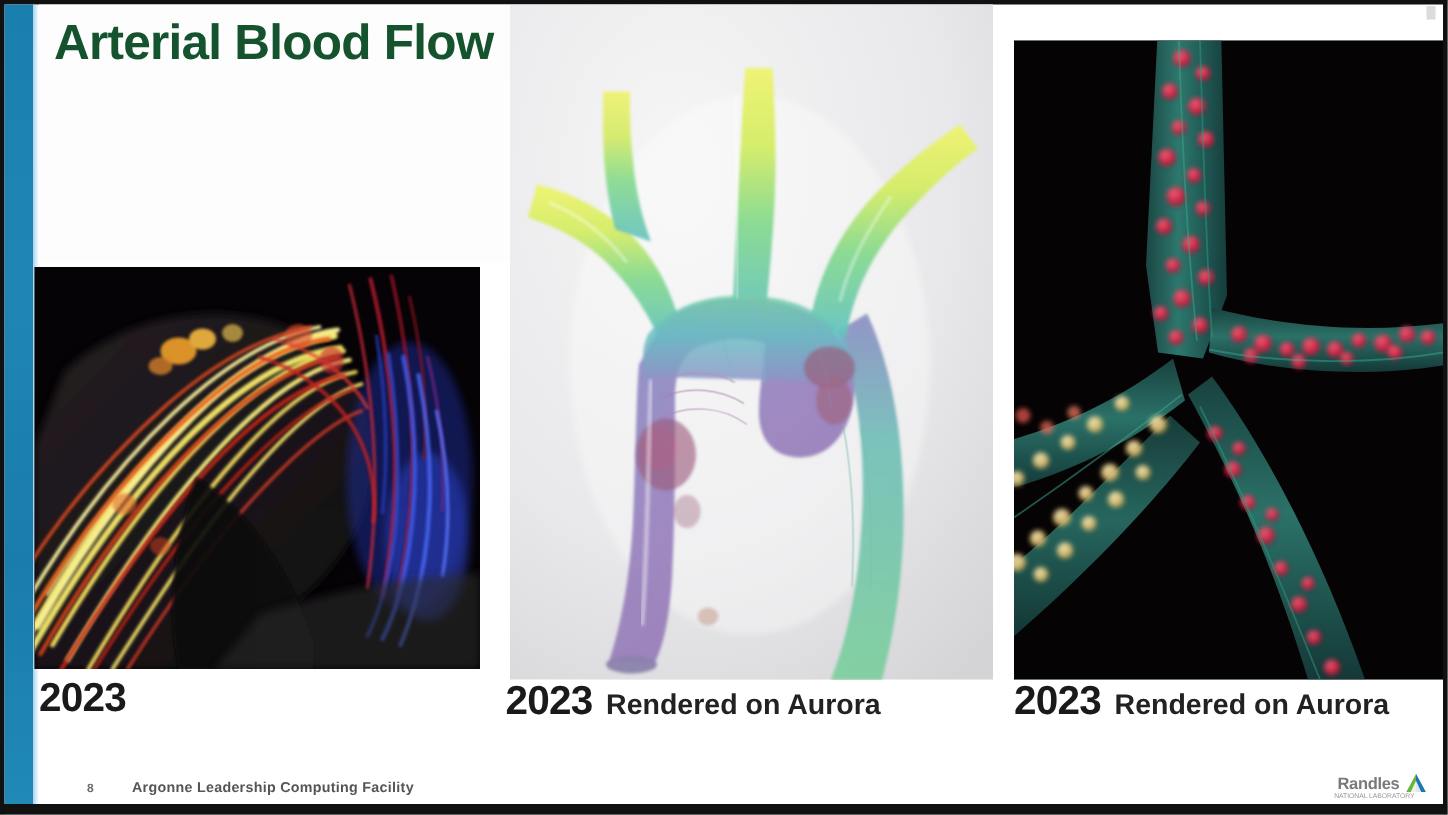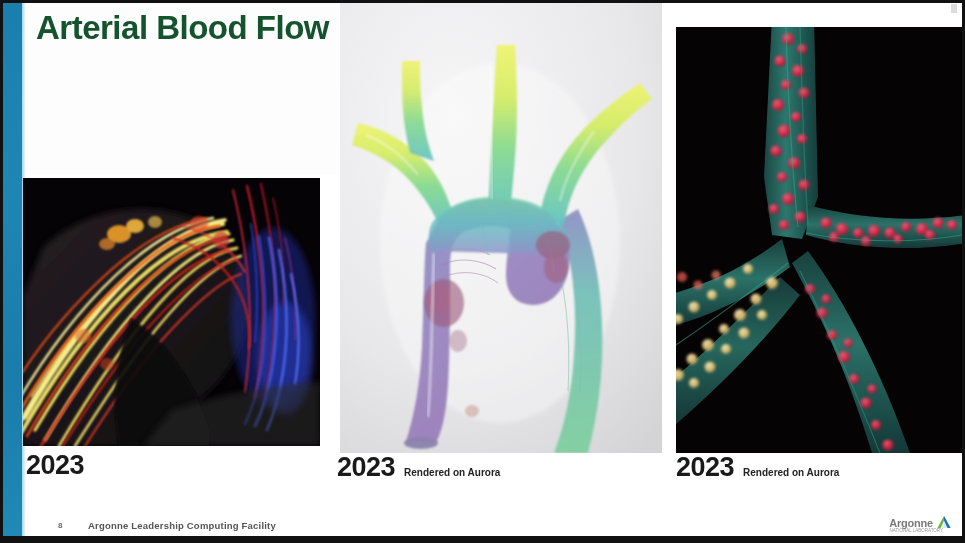--- a/index.html
+++ b/index.html
@@ -65,21 +65,21 @@
   
   .panel1{
     position:absolute;left:23px;top:178px;width:297px;height:268px;
     background:#060306;overflow:hidden;
   }
   .panel1 svg{position:absolute;left:0;top:0;}
 
   
   .cap{position:absolute;display:flex;align-items:baseline;gap:9px;z-index:5;}
   .cap .year{font-size:27px;font-weight:bold;color:#1a1a1a;letter-spacing:-0.5px;}
-  .cap .note{font-size:10px;font-weight:bold;color:#222;}
+  .cap .note{font-size:19px;font-weight:bold;color:#222;}
   .cap1{left:26px;top:450px;}
   .cap2{left:337px;top:452px;}
   .cap3{left:676px;top:452px;}
 
   
   .footer-num{
     position:absolute;left:58px;top:521px;
     font-size:8px;color:#6a6a6a;font-weight:bold;
   }
   .footer-text{
@@ -436,21 +436,21 @@
   </div>
   <div class="cap cap3">
     <span class="year">2023</span>
     <span class="note">Rendered on Aurora</span>
   </div>
 
   <div class="footer-num">8</div>
   <div class="footer-text">Argonne Leadership Computing Facility</div>
 
   <div class="logo">
-    <span class="logo-word">Argonne</span>
+    <span class="logo-word">Randles</span>
     <svg class="logo-mark" viewBox="0 0 14 13">
       <polygon points="7,0 13.5,12 0.5,12" fill="#6cb33f"></polygon>
       <polygon points="7,0 13.5,12 7,12" fill="#1b75bb"></polygon>
       <polygon points="7,4.5 10.5,12 3.5,12" fill="#ffffff" opacity=".85"></polygon>
     </svg>
   </div>
   <div class="logo-sub">NATIONAL LABORATORY</div>
 
 </div>
 

